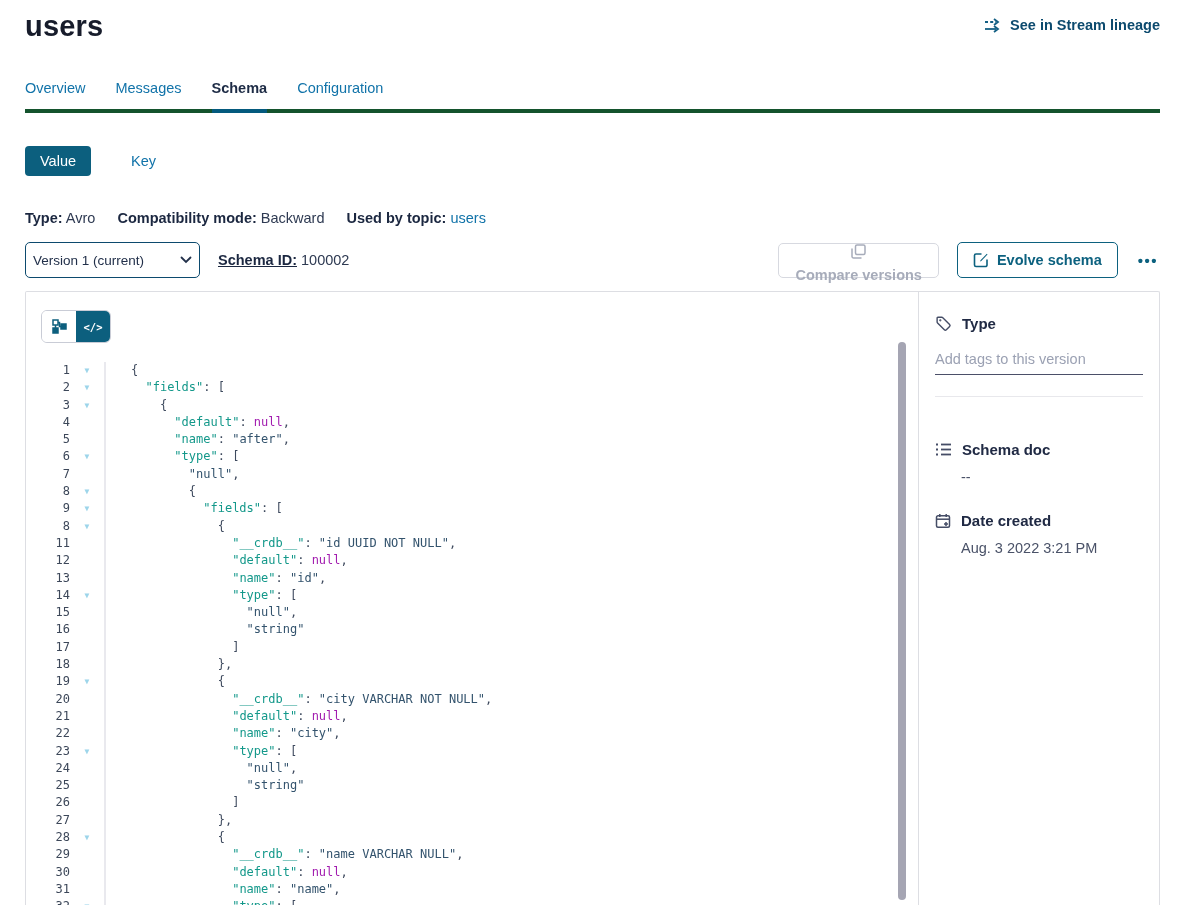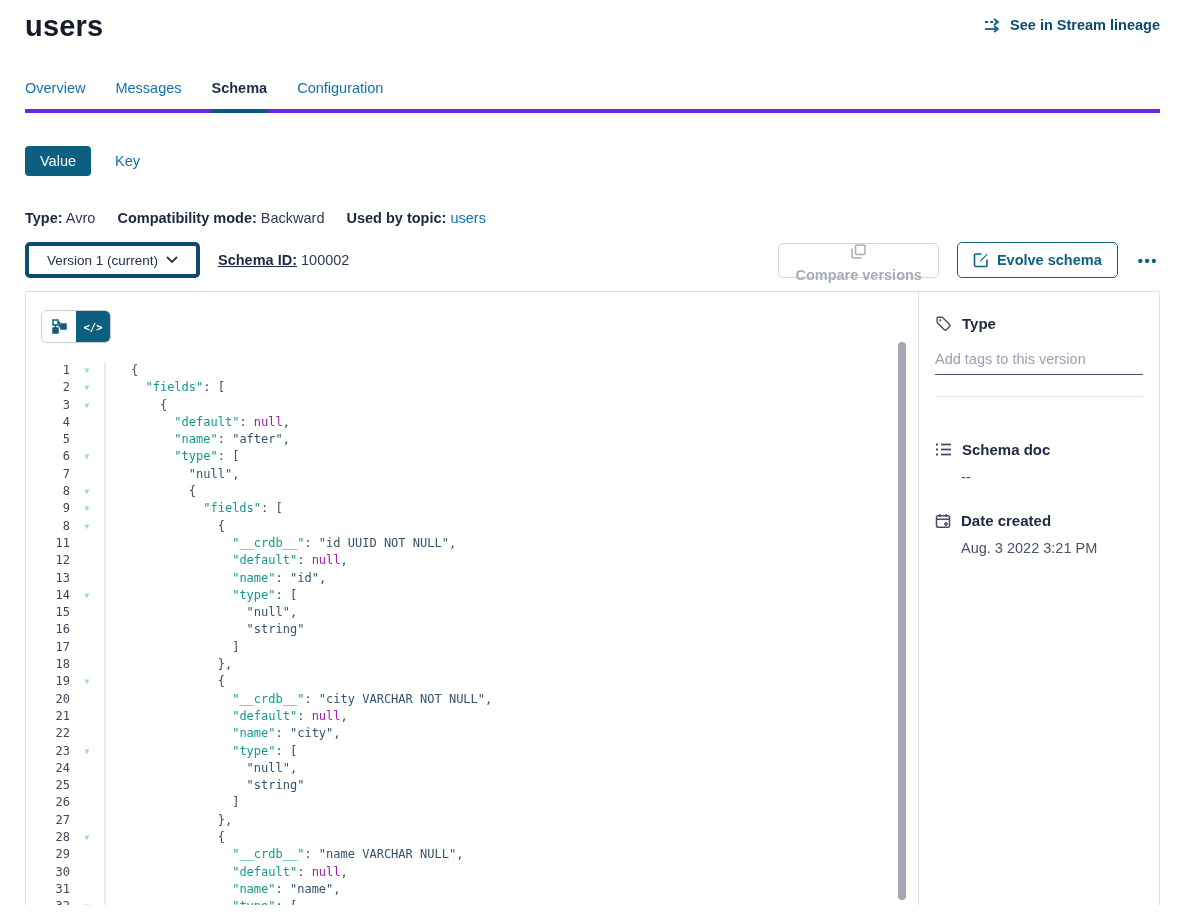--- a/index.html
+++ b/index.html
@@ -7,40 +7,40 @@
     font-family: "Liberation Sans", sans-serif; color: #1e2a40; }
   .page { padding: 0 29px 0 25px; height: 100%; }
 
   
   .topbar { display: flex; justify-content: space-between; align-items: flex-start; padding-top: 10px; }
   .page-title { font-size: 29px; font-weight: 800; letter-spacing: .2px; color: #171c2b; }
   .lineage-link { display: flex; align-items: center; gap: 7px; margin-top: 7px;
     color: #0c4a6e; font-size: 14.5px; font-weight: 700; cursor: pointer; }
 
   
-  .tabs { display: flex; gap: 30px; margin-top: 37px; border-bottom: 4px solid #6d28d9; }
+  .tabs { display: flex; gap: 30px; margin-top: 37px; border-bottom: 4px solid #14532d; }
   .tab { font-size: 14.5px; padding-bottom: 13px; color: #1173a9; cursor: pointer; position: relative; }
   .tab.active { color: #1d2b45; font-weight: 600; }
   .tab.active::after { content: ""; position: absolute; left: 0; right: 0; bottom: -4px; height: 4px; background: #045a7e; }
 
   
   .vk-row { margin-top: 33px; display: flex; align-items: center; gap: 24px; }
   .btn-value { background: #0c5f7e; color: #fff; border: none; border-radius: 4px;
     font-size: 14.5px; padding: 7px 15px; font-family: inherit; cursor: pointer; }
-  .key-link { color: #1173a9; font-size: 14.5px; cursor: pointer; }
+  .key-link { color: #1173a9; font-size: 14.5px; cursor: pointer; margin-left: 16px; }
 
   
   .meta-row { margin-top: 34px; font-size: 14.5px; display: flex; gap: 22px; color: #2e3a52; }
   .meta-item b { color: #1b2740; font-weight: 700; }
   .topic-link { color: #1173a9; cursor: pointer; }
 
   
   .version-row { margin-top: 16px; display: flex; align-items: center; }
-  .version-select { width: 175px; height: 36px; border: 4px solid #0c4a6e; border-radius: 5px;
-    display: flex; align-items: center; justify-content: space-between; padding: 0 18px;
+  .version-select { width: 175px; height: 36px; border: 1px solid #0c4a6e; border-radius: 5px;
+    display: flex; align-items: center; justify-content: space-between; padding: 0 7px;
     font-size: 13.5px; color: #22304a; cursor: pointer; background: #fff; }
   .schema-id { margin-left: 18px; font-size: 14.5px; color: #2e3a52; }
   .schema-id b { color: #1b2740; text-decoration: underline; }
   .version-actions { margin-left: auto; display: flex; align-items: center; gap: 18px; }
   .btn-compare { height: 35px; border: 1px solid #d7d9e0; background: #fff; color: #a7acba;
     border-radius: 5px; font-size: 14.5px; font-weight: 600; font-family: inherit;
     display: flex; align-items: center; gap: 8px; padding: 0 16px; cursor: default; flex-direction: column; }
   .btn-evolve { height: 36px; border: 1.5px solid #0c617f; background: #fff; color: #0c617f;
     border-radius: 5px; font-size: 14.5px; font-weight: 700; font-family: inherit;
     display: flex; align-items: center; gap: 8px; padding: 0 15px; cursor: pointer; }

